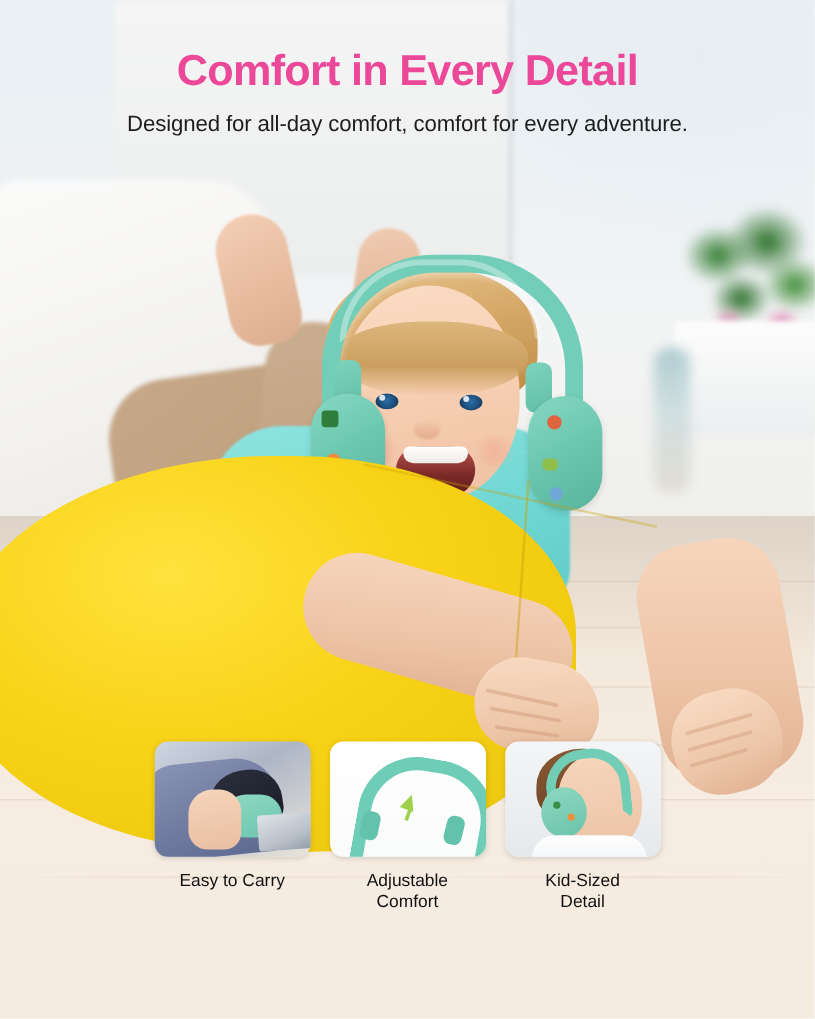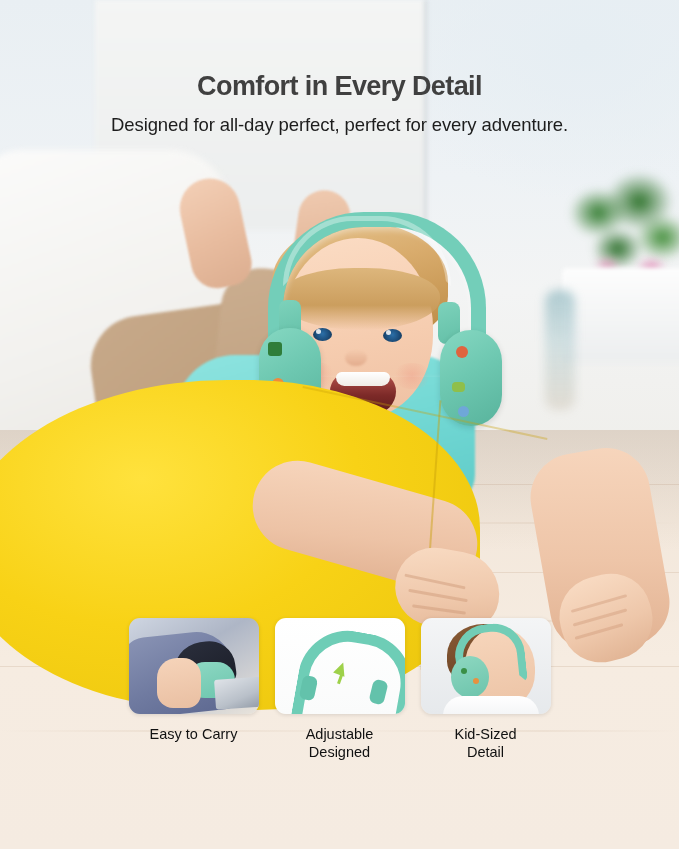--- a/index.html
+++ b/index.html
@@ -74,23 +74,23 @@
   }
   .deco-blur{
     position:absolute;left:545px;top:290px;width:30px;height:120px;
     background:linear-gradient(180deg,rgba(120,170,180,.55) 0%,rgba(150,190,195,.35) 45%,rgba(190,175,150,.3) 100%);
     filter:blur(5px);border-radius:12px;
   }
 
   
   .header{position:absolute;left:0;top:0;width:679px;text-align:center;z-index:8;}
   .title{
-    margin:0;padding-top:72px;
-    font-size:27px;font-weight:bold;letter-spacing:-.6px;
-    color:#404040;line-height:1.05;
+    margin:0;padding-top:40px;
+    font-size:36px;font-weight:bold;letter-spacing:-.6px;
+    color:#ec4899;line-height:1.05;
   }
   .subtitle{
     margin:0;padding-top:14px;
     font-size:18.5px;font-weight:normal;color:#1d1d1d;letter-spacing:-.1px;
   }
 
   
   .hero{position:absolute;left:0;top:150px;width:679px;height:520px;z-index:3;}
 
   .legs{
@@ -447,21 +447,21 @@
       <div class="fr2"></div>
       <div class="fr3"></div>
     <div class="hand-left"></div>
     <div class="finger f1"></div>
       <div class="finger f2"></div>
       <div class="finger f3"></div>
   </div>
 
   <div class="header">
     <h1 class="title">Comfort in Every Detail</h1>
-    <p class="subtitle">Designed for all-day perfect, perfect for every adventure.</p>
+    <p class="subtitle">Designed for all-day comfort, comfort for every adventure.</p>
   </div>
 
   <div class="features">
 
     <div class="feature">
       <div class="feature-card c1">
         <div class="bag"></div>
           <div class="bag-open"></div>
         <div class="hp"></div>
           <div class="hand"></div>
@@ -472,21 +472,21 @@
 
     <div class="feature">
       <div class="feature-card c2">
         <div class="band"></div>
         <div class="sl a"></div>
           <div class="sl b"></div>
         <div class="arrow-tail"></div>
           <div class="arrow"></div>
       </div>
       <div class="feature-label">Adjustable
-Designed</div>
+Comfort</div>
     </div>
 
     <div class="feature">
       <div class="feature-card c3">
         <div class="hair3"></div>
           <div class="head3"></div>
         <div class="band3"></div>
           <div class="cup3"></div>
         <div class="dot d1"></div>
           <div class="dot d2"></div>

